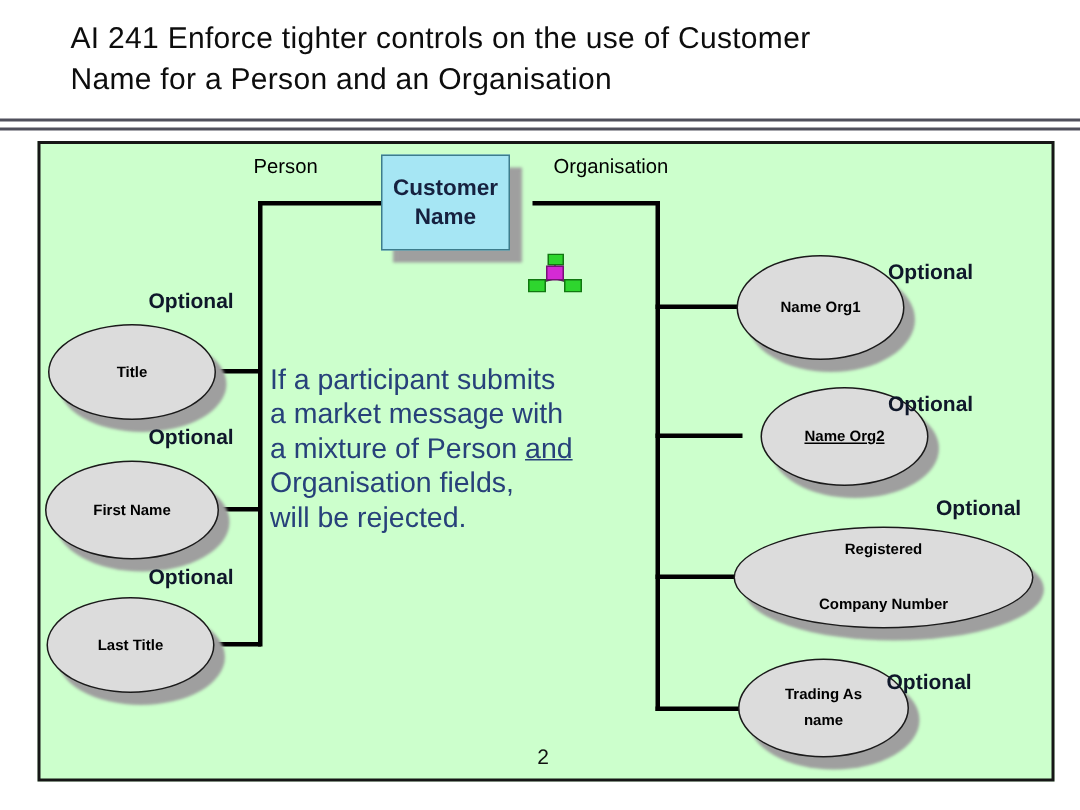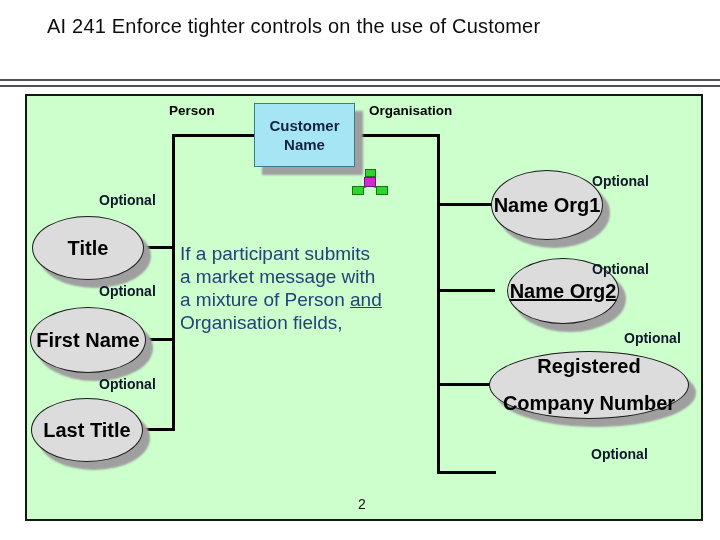--- a/index.html
+++ b/index.html
@@ -16,26 +16,26 @@
   .rule{position:absolute;left:0;width:720px;background:var(--rule,#50505c);height:2px;}
   .rule-top{top:79px;}
   .rule-bottom{top:85px;}
   
   .panel{
     position:absolute;left:25px;top:94px;width:678px;height:427px;box-sizing:border-box;
     background:var(--panel_bg,#ccffcc);border:2px solid #161616;
   }
   .panel *{box-sizing:border-box;}
   
-  .branch-label{position:absolute;font-size:13.5px;font-weight:bold;color:#000;white-space:nowrap;}
+  .branch-label{position:absolute;font-size:13.5px;font-weight:normal;color:#000;white-space:nowrap;}
   .lbl-person{left:142px;top:7px;}
   .lbl-org{left:342px;top:7px;}
   
   .root-box{
-    position:absolute;left:227px;top:7px;width:101px;height:64px;
+    position:absolute;left:227px;top:7px;width:86px;height:64px;
     background:var(--box_fill,#a6e6f4);border:1px solid #3d7librar?#000;
     border:1px solid #3d7c8c;
     box-shadow:8px 8px 2px var(--shadow,#9f9f9f);
     display:flex;flex-direction:column;align-items:center;justify-content:center;
     font-size:15px;font-weight:bold;color:#16213f;line-height:19px;text-align:center;
   }
   
   .cline{position:absolute;background:#000;}
   .v-left  {left:145px;top:38px;width:3px;height:297px;}
   .h-left-top{left:145px;top:38px;width:84px;height:3px;}
@@ -47,21 +47,21 @@
   .b-org1  {left:410px;top:107px;width:58px;height:3px;}
   .b-org2  {left:410px;top:193px;width:58px;height:3px;}
   .b-rcn   {left:410px;top:287px;width:56px;height:3px;}
   .b-trad  {left:410px;top:375px;width:59px;height:3px;}
   
   .node{
     position:absolute;border-radius:50%;
     background:var(--ellipse_fill,#dcdcdc);border:1.4px solid #1a1a1a;
     box-shadow:7px 8px 2px var(--shadow,#9f9f9f);
     display:flex;flex-direction:column;align-items:center;justify-content:center;
-    font-size:20px;font-weight:bold;color:#000;line-height:17px;text-align:center;
+    font-size:10px;font-weight:bold;color:#000;line-height:17px;text-align:center;
   }
   .n-title {left:5px;  top:120px;width:112px;height:64px;}
   .n-first {left:3px;  top:211px;width:116px;height:66px;}
   .n-last  {left:4px;  top:302px;width:112px;height:64px;}
   .n-org1  {left:464px;top:74px; width:112px;height:70px;}
   .n-org2  {left:480px;top:162px;width:112px;height:66px;text-decoration:underline;}
   .n-rcn   {left:462px;top:255px;width:200px;height:68px;gap:20px;}
   .n-trad  {left:465px;top:343px;width:114px;height:66px;}
   
   .opt{position:absolute;font-size:14px;font-weight:bold;color:#0f172a;white-space:nowrap;}
@@ -82,20 +82,21 @@
   .org-icon{position:absolute;left:324px;top:73px;width:38px;height:26px;}
   
   .page-num{position:absolute;left:305px;top:400px;width:60px;text-align:center;
     font-size:14px;color:#111;}
 </style>
 </head>
 <body>
 
 <div class="slide-title">
   <div>AI 241 Enforce tighter controls on the use of Customer</div>
+  <div>Name for a Person and an Organisation</div>
 </div>
 
 <div class="rule rule-top"></div>
 <div class="rule rule-bottom"></div>
 
 <div class="panel">
 
   <div class="branch-label lbl-person">Person</div>
   <div class="branch-label lbl-org">Organisation</div>
 
@@ -139,31 +140,36 @@
   <div class="node n-org1">
     <div>Name Org1</div>
   </div>
   <div class="node n-org2">
     <div>Name Org2</div>
   </div>
   <div class="node n-rcn">
     <div>Registered</div>
     <div>Company Number</div>
   </div>
+  <div class="node n-trad">
+    <div>Trading As</div>
+    <div>name</div>
+  </div>
 
   <div class="opt o-title">Optional</div>
   <div class="opt o-first">Optional</div>
   <div class="opt o-last">Optional</div>
   <div class="opt o-org1">Optional</div>
   <div class="opt o-org2">Optional</div>
   <div class="opt o-rcn">Optional</div>
   <div class="opt o-trad">Optional</div>
 
   <div class="note">
     <div>If a participant submits</div>
     <div>a market message with</div>
     <div><span>a mixture of Person </span><u>and</u></div>
     <div>Organisation fields,</div>
+    <div>will be rejected.</div>
   </div>
 
   <div class="page-num">2</div>
 
 </div>
 
 </body></html>

